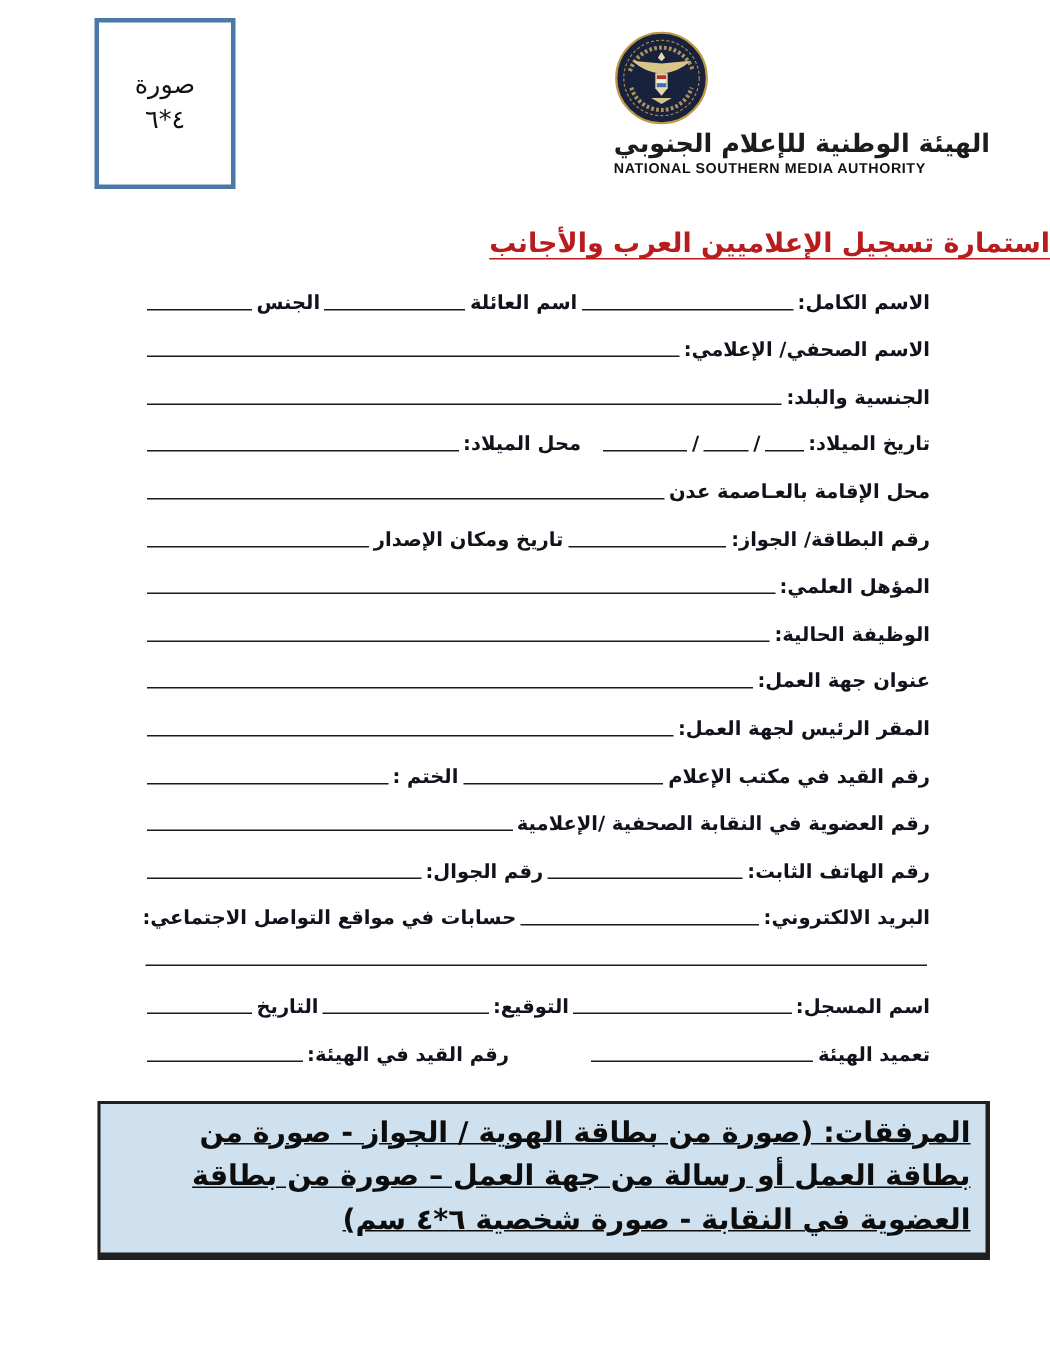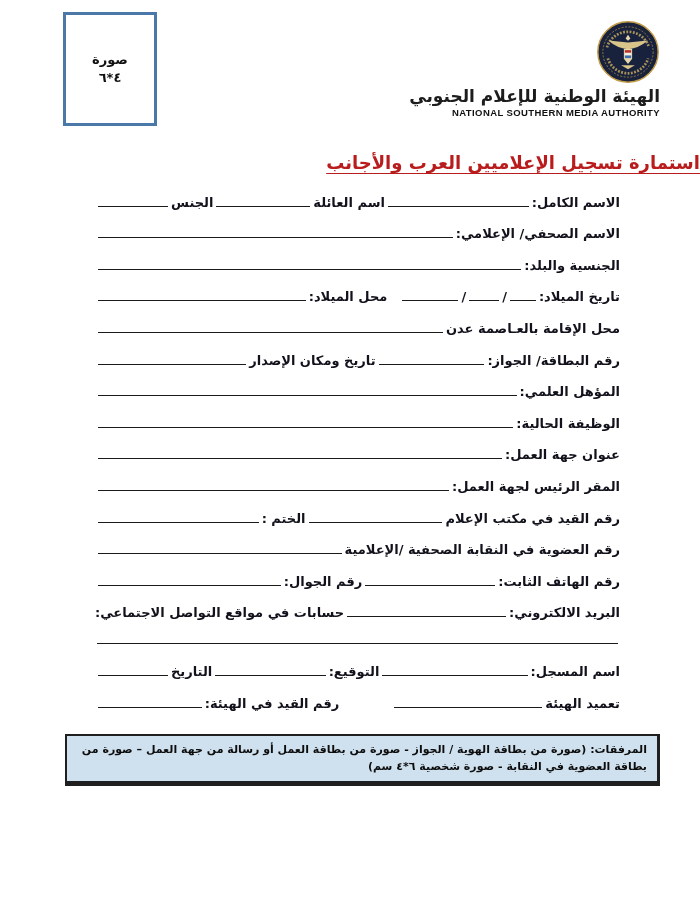--- a/index.html
+++ b/index.html
@@ -15,41 +15,41 @@
   }
   
   .header{
     display:flex;
     justify-content:space-between;
     align-items:flex-start;
     padding:12px 40px 0 63px;
     height:124px;
   }
   .logo-block{
-    display:flex;flex-direction:column;align-items:flex-start;
+    display:flex;flex-direction:column;align-items:flex-end;
     margin-top:8px;
   }
   .logo-block svg{display:block;}
   .arabic-name{
     font-size:17px;font-weight:bold;color:#1c1c1c;
     margin-top:2px;white-space:nowrap;letter-spacing:-0.5px;
   }
   .english-name{
     font-family:Liberation Sans, sans-serif;
     font-size:9.5px;font-weight:bold;color:#111;
     letter-spacing:0.4px;margin-top:1px;white-space:nowrap;
   }
   .photo-box{
     width:88px;height:108px;
     border:3px solid #4a78a8;
     display:flex;flex-direction:column;
     align-items:center;justify-content:center;
     gap:2px;
   }
-  .photo-box span{font-size:13px;font-weight:bold;color:#111;line-height:1.25;}
+  .photo-box span{font-size:17px;font-weight:normal;color:#111;line-height:1.25;}
   
   .title{
     font-size:18px;font-weight:bold;
     color:#b91c1c;
     text-decoration:underline;
     text-underline-offset:4px;
     margin:16px 0 6px 0;
   }
   
   .form{margin:4px 80px 0 95px;}
@@ -70,24 +70,25 @@
   .sl{padding:0 0 2px 0;line-height:1;}
   .row-short{height:27px;}
   
   .attach-box{
     margin:22px 40px 0 65px;
     background:#cfe0ee;
     border:2px solid #1f1f1f;
     border-bottom-width:5px;
     border-right-width:3px;
     padding:5px 10px 6px 10px;
-    font-size:11px;font-weight:bold;
+    font-size:19px;font-weight:bold;
     line-height:1.55;
     color:#0d0d0d;
     text-align:right;
+    text-decoration:underline;
   }
 </style>
 </head>
 <body>
 
 <div class="page">
 
   <div class="header">
     <div class="logo-block">
       <span>

